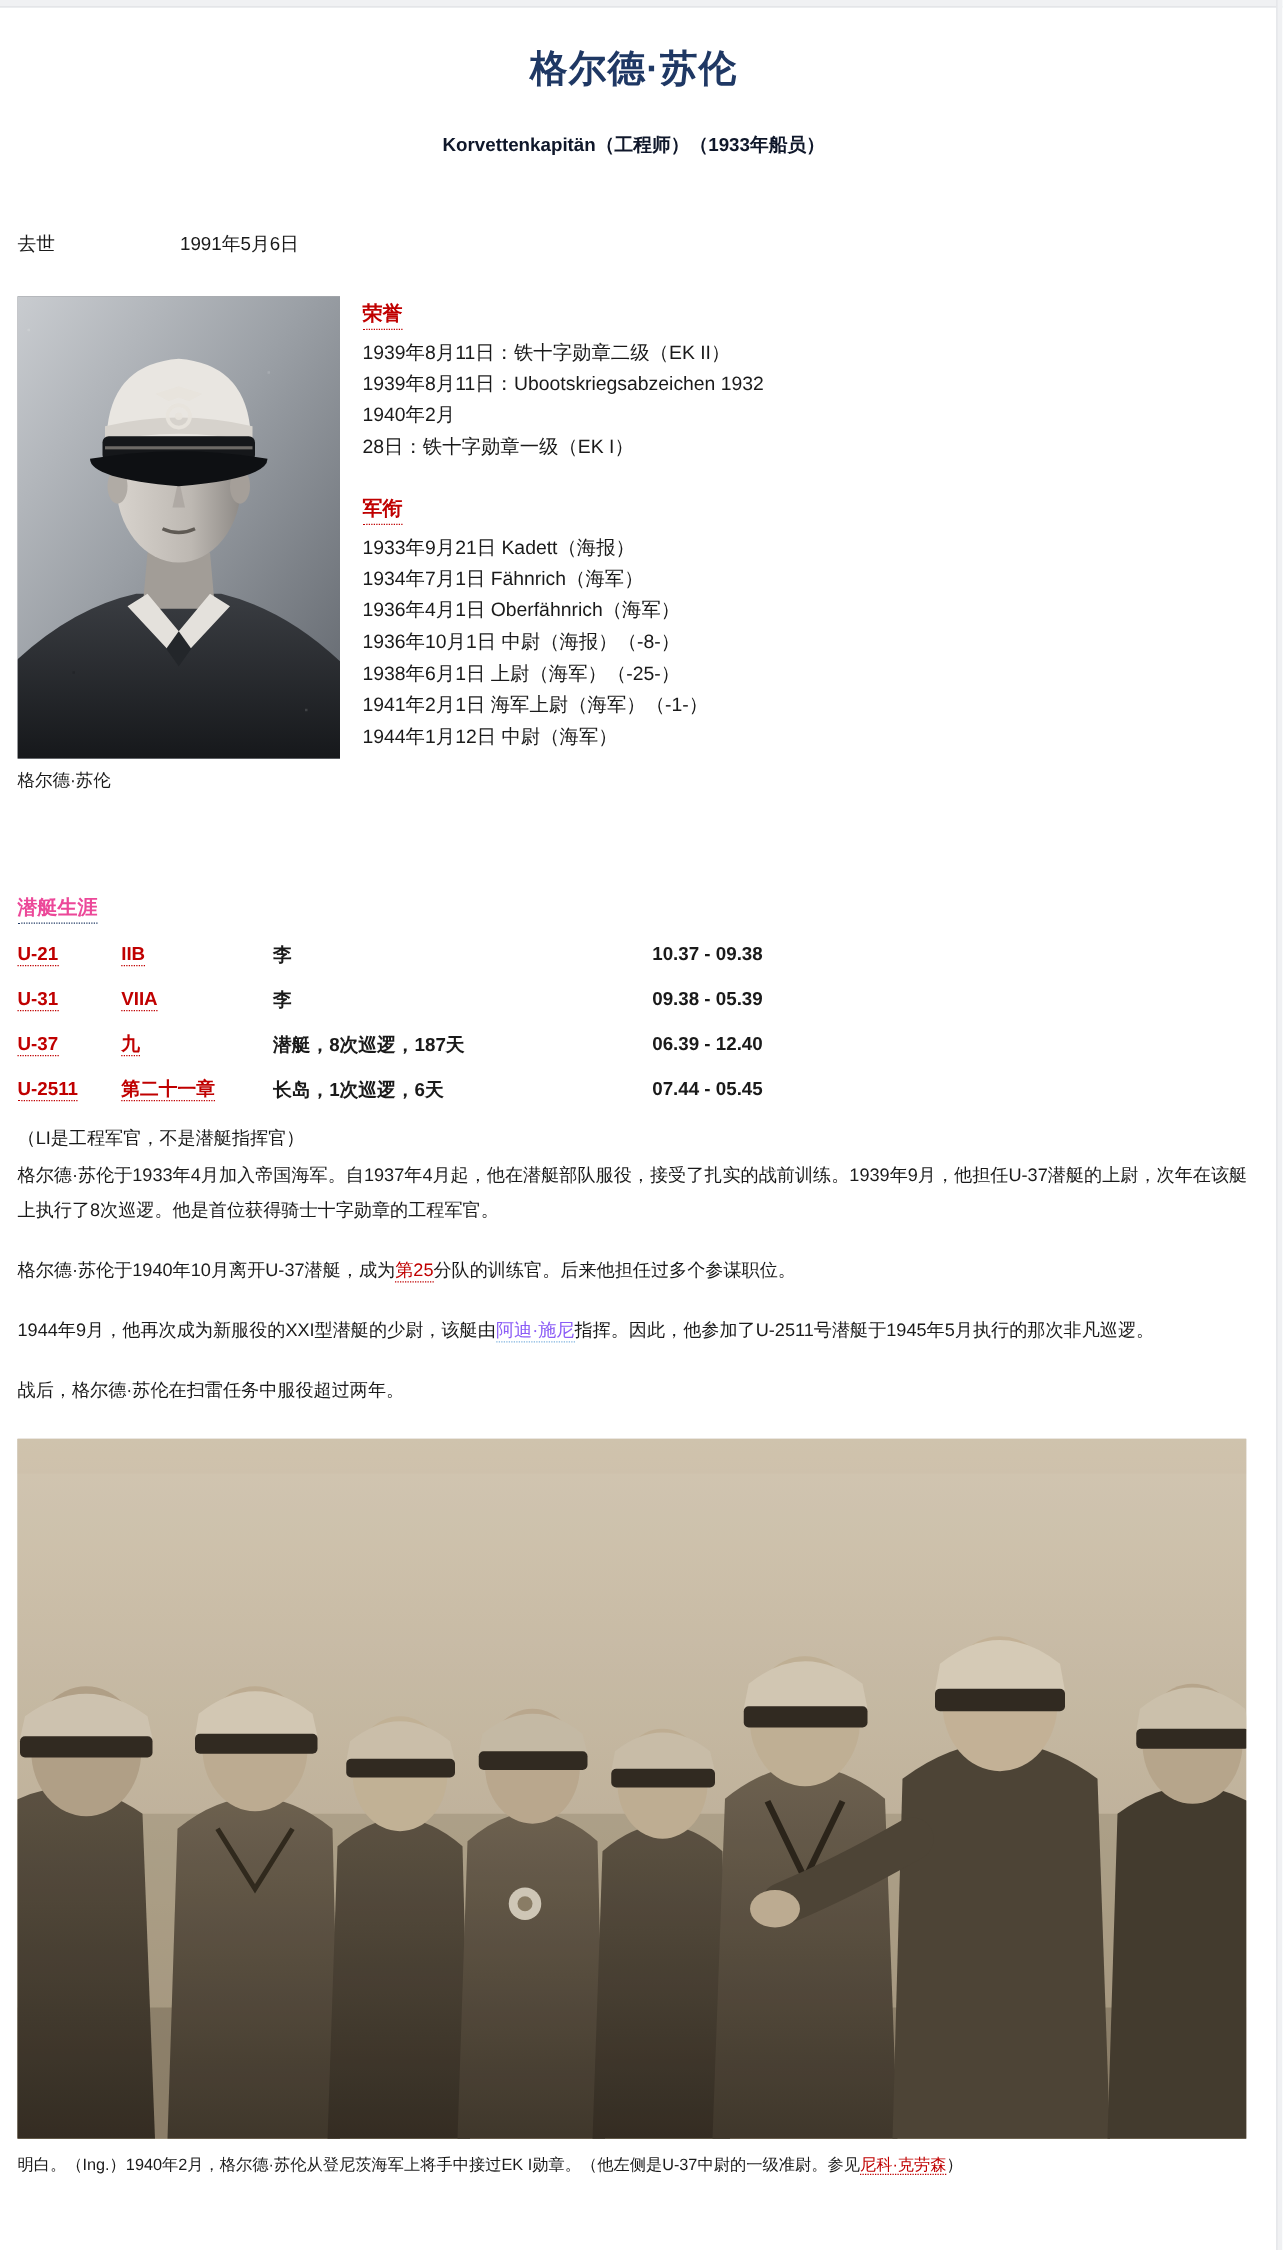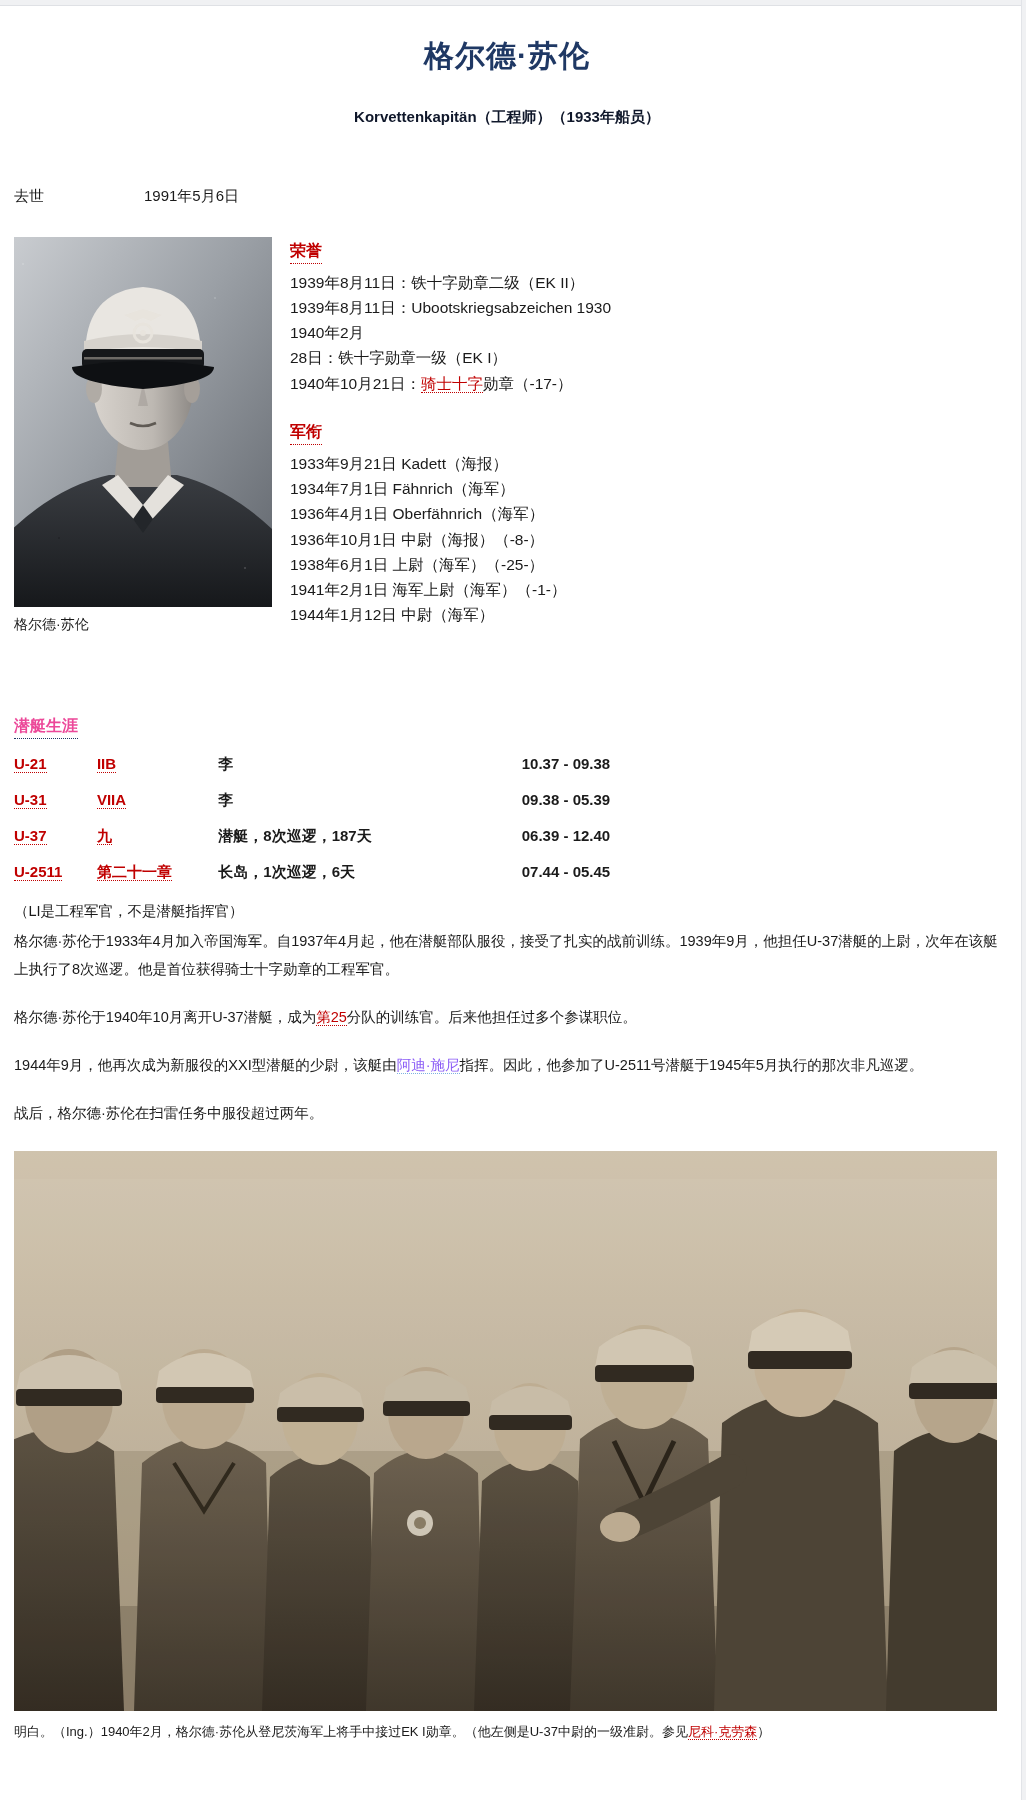--- a/index.html
+++ b/index.html
@@ -290,24 +290,23 @@
         </svg>
       </div>
       <div class="portrait-caption">格尔德·苏伦</div>
     </div>
 
     <div class="award-col">
 
       <div class="sec-head-red">荣誉</div>
 
       <div class="award-line">1939年8月11日：铁十字勋章二级（EK II）</div>
-      <div class="award-line">1939年8月11日：Ubootskriegsabzeichen 1930</div>
+      <div class="award-line">1939年8月11日：Ubootskriegsabzeichen 1932</div>
       <div class="award-line">1940年2月</div>
       <div class="award-line">28日：铁十字勋章一级（EK I）</div>
-      <div class="award-line"><span>1940年10月21日：</span><span class="lnk-red">骑士十字</span><span>勋章（-17-）</span></div>
 
       <div class="gap-block"></div>
 
       <div class="sec-head-red">军衔</div>
 
       <div class="award-line">1933年9月21日 Kadett（海报）</div>
       <div class="award-line">1934年7月1日 Fähnrich（海军）</div>
       <div class="award-line">1936年4月1日 Oberfähnrich（海军）</div>
       <div class="award-line">1936年10月1日 中尉（海报）（-8-）</div>
       <div class="award-line">1938年6月1日 上尉（海军）（-25-）</div>

